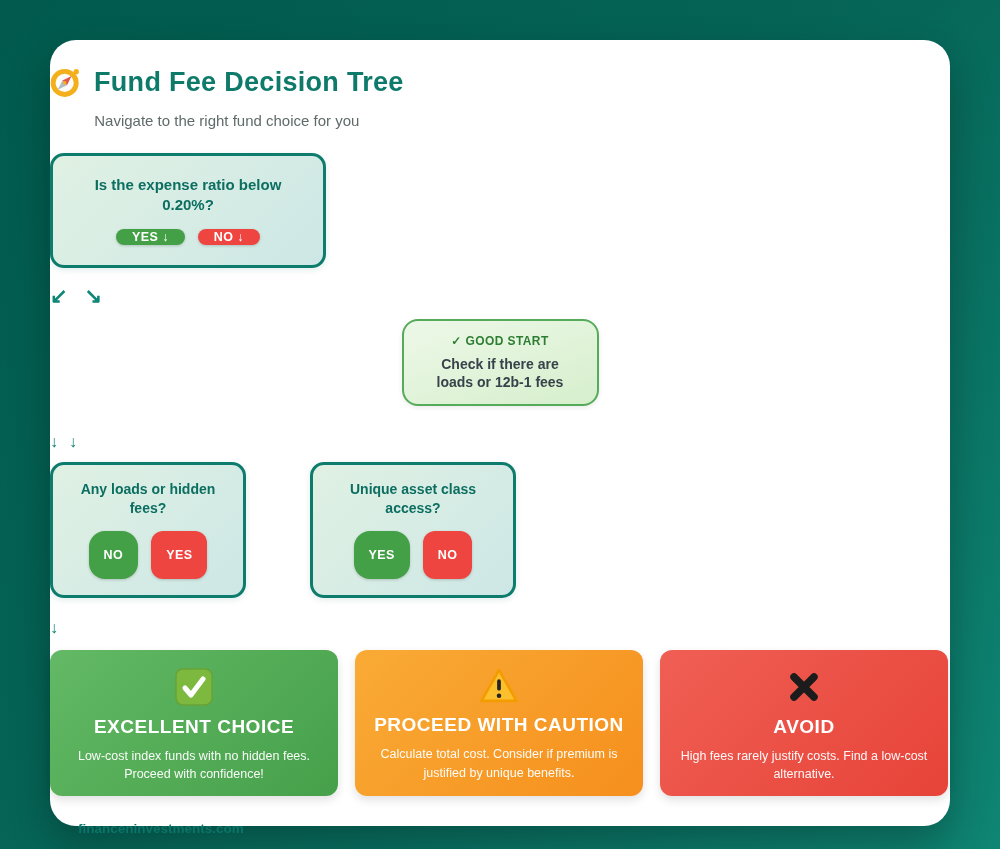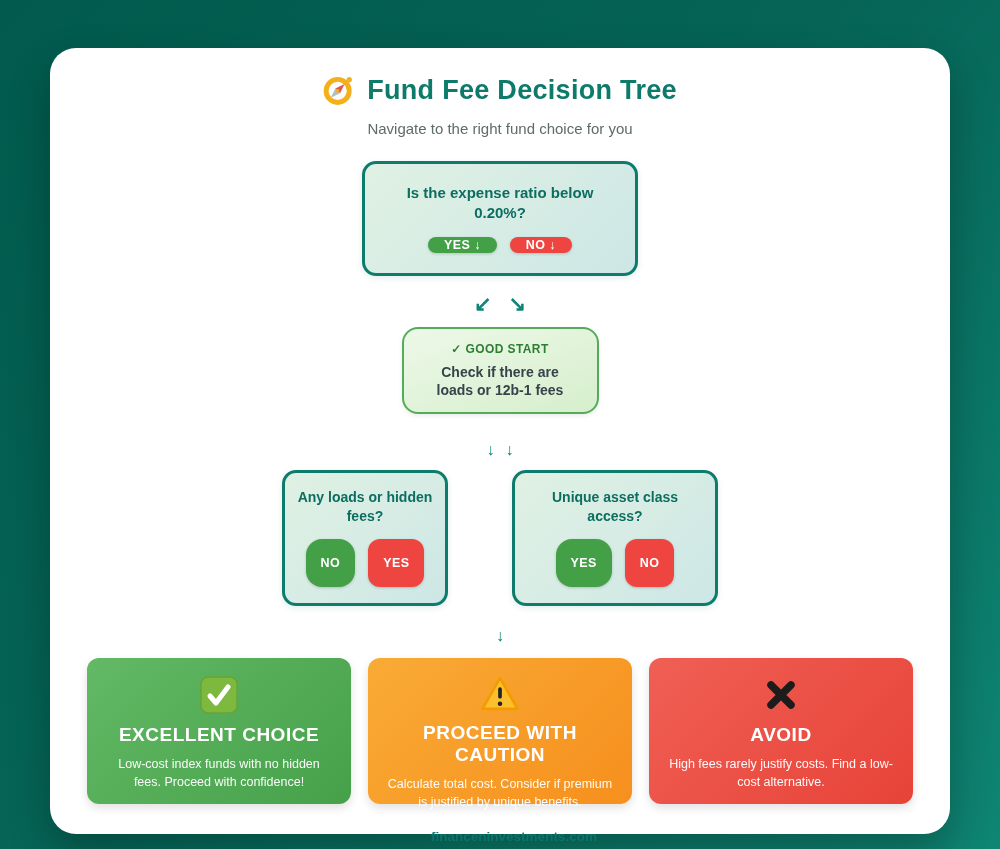--- a/index.html
+++ b/index.html
@@ -3,25 +3,25 @@
 <meta charset="utf-8">
 <style>
   html,body{margin:0;padding:0;}
   body{font-family:"Liberation Sans",sans-serif;}
   .stage{
     width:1000px;height:849px;position:relative;
     background:linear-gradient(135deg,#015a4d 0%,#056456 45%,#0f8573 100%);
     overflow:hidden;
   }
   .card{
-    position:absolute;left:50px;top:48px;width:900px;height:786px;
+    position:absolute;left:50px;top:40px;width:900px;height:786px;
     background:#ffffff;border-radius:26px;
     box-shadow:0 18px 40px rgba(0,0,0,0.28);
     box-sizing:border-box;
-    display:flex;flex-direction:column;align-items:center;
+    display:flex;flex-direction:column;align-items:flex-start;
   }
   .header{margin-top:26px;text-align:center;}
   .title{
     margin:0;display:flex;align-items:center;justify-content:center;gap:12px;
     font-size:27px;font-weight:bold;color:#0d7a6a;letter-spacing:0.3px;
   }
   .compass{display:inline-flex;}
   .subtitle{margin-top:14px;font-size:15px;color:#5f6b6a;}
 
   .node{
@@ -55,27 +55,27 @@
   }
   .info-box.good{border:2px solid #56ab5a;background:linear-gradient(160deg,#edf8e8 0%,#d6efcc 100%);}
   .info-box.warn{border:2px solid #f2a634;background:linear-gradient(160deg,#fdf2da 0%,#fbdda9 100%);}
   .badge{font-size:12px;font-weight:bold;letter-spacing:0.4px;display:flex;align-items:center;justify-content:center;gap:5px;}
   .badge.good{color:#2e7d32;}
   .badge.warn{color:#e5572e;}
   .info-text{margin-top:7px;color:#37424a;font-weight:bold;font-size:14px;line-height:1.3;}
 
   .q-row{margin-top:11px;display:flex;justify-content:center;gap:64px;}
   .node.q{padding:15px 12px 16px;}
-  .node.q.left{width:166px;}
+  .node.q.left{width:196px;}
   .node.q.right{width:206px;}
   .node.q .pill{padding:17px 15px;}
 
   .results-row{margin-top:13px;display:flex;justify-content:center;gap:17px;}
   .result{
-    width:264px;height:146px;border-radius:12px;box-sizing:border-box;
+    width:288px;height:146px;border-radius:12px;box-sizing:border-box;
     color:#ffffff;text-align:center;padding:17px 18px 14px;
     display:flex;flex-direction:column;align-items:center;
     box-shadow:0 4px 10px rgba(0,0,0,0.12);
   }
   .result.success{background:linear-gradient(135deg,#63b965 0%,#46a04a 100%);}
   .result.warning{background:linear-gradient(135deg,#f9ab36 0%,#f68f1d 100%);}
   .result.danger{background:linear-gradient(135deg,#f05f54 0%,#e74338 100%);}
   .result-icon{height:40px;display:flex;align-items:center;justify-content:center;}
   .result-title{margin-top:9px;font-size:19px;font-weight:bold;letter-spacing:0.5px;}
   .result-desc{margin-top:9px;font-size:12.5px;line-height:1.45;color:rgba(255,255,255,0.96);}

